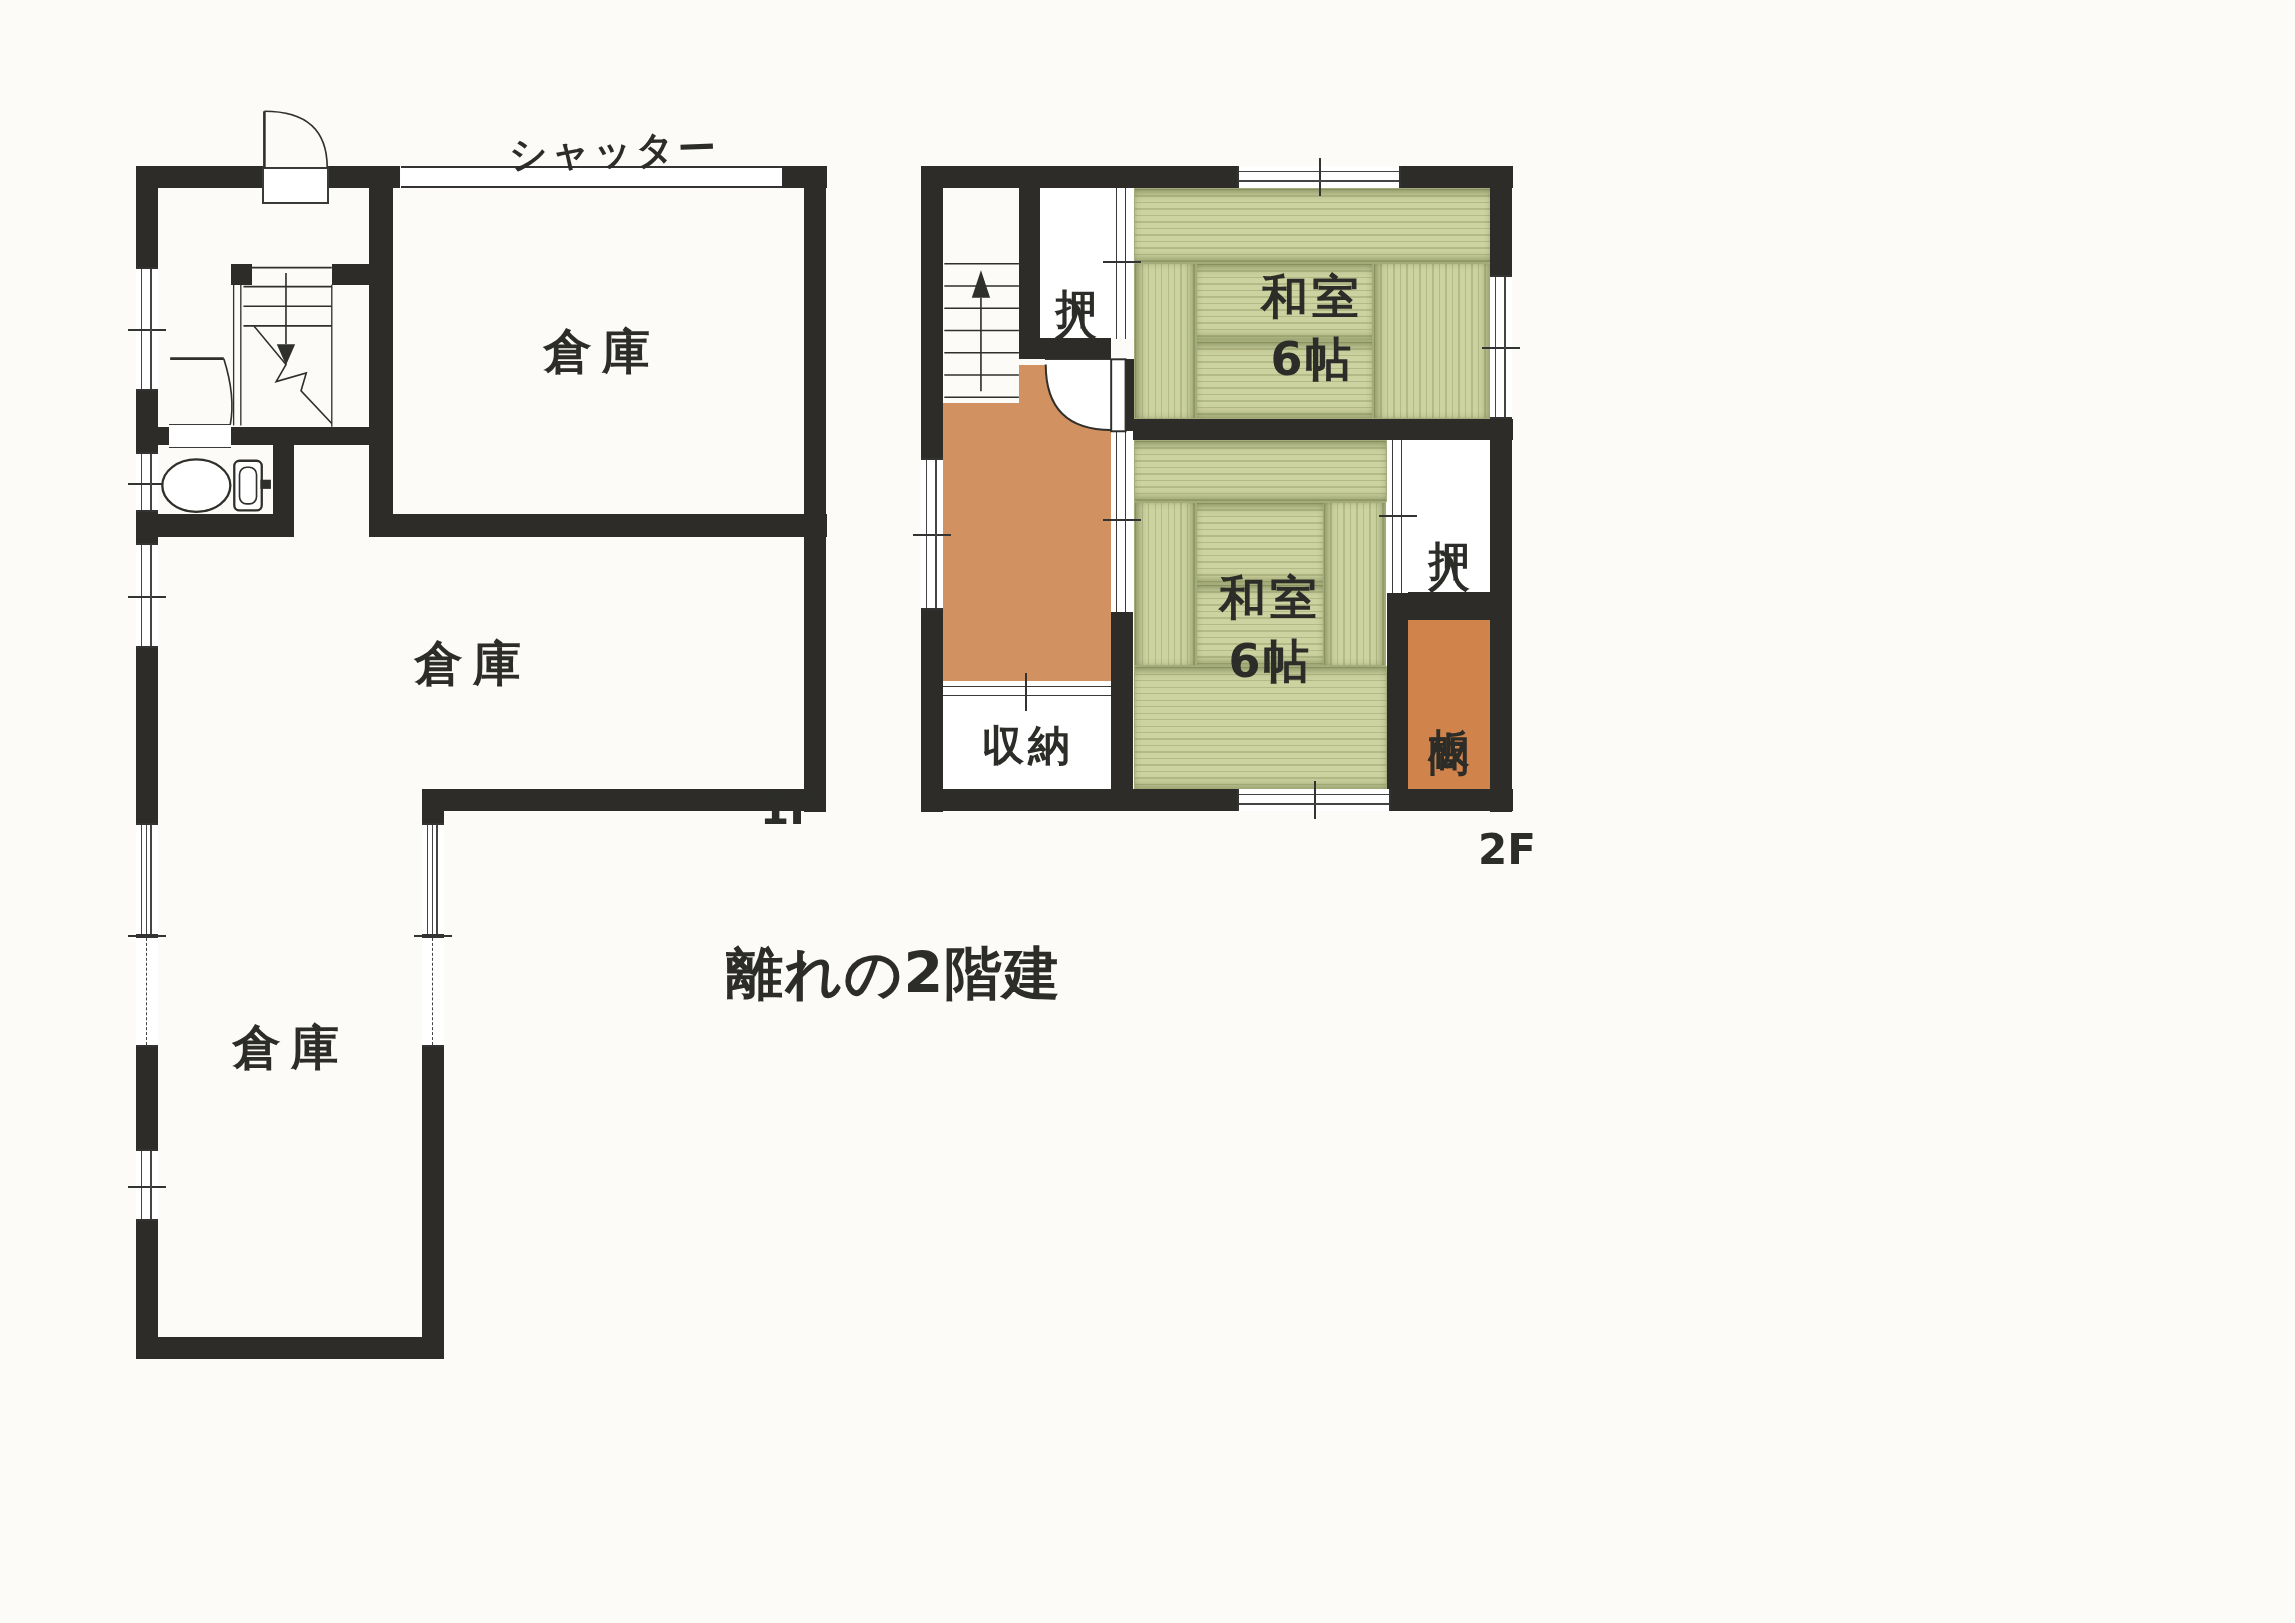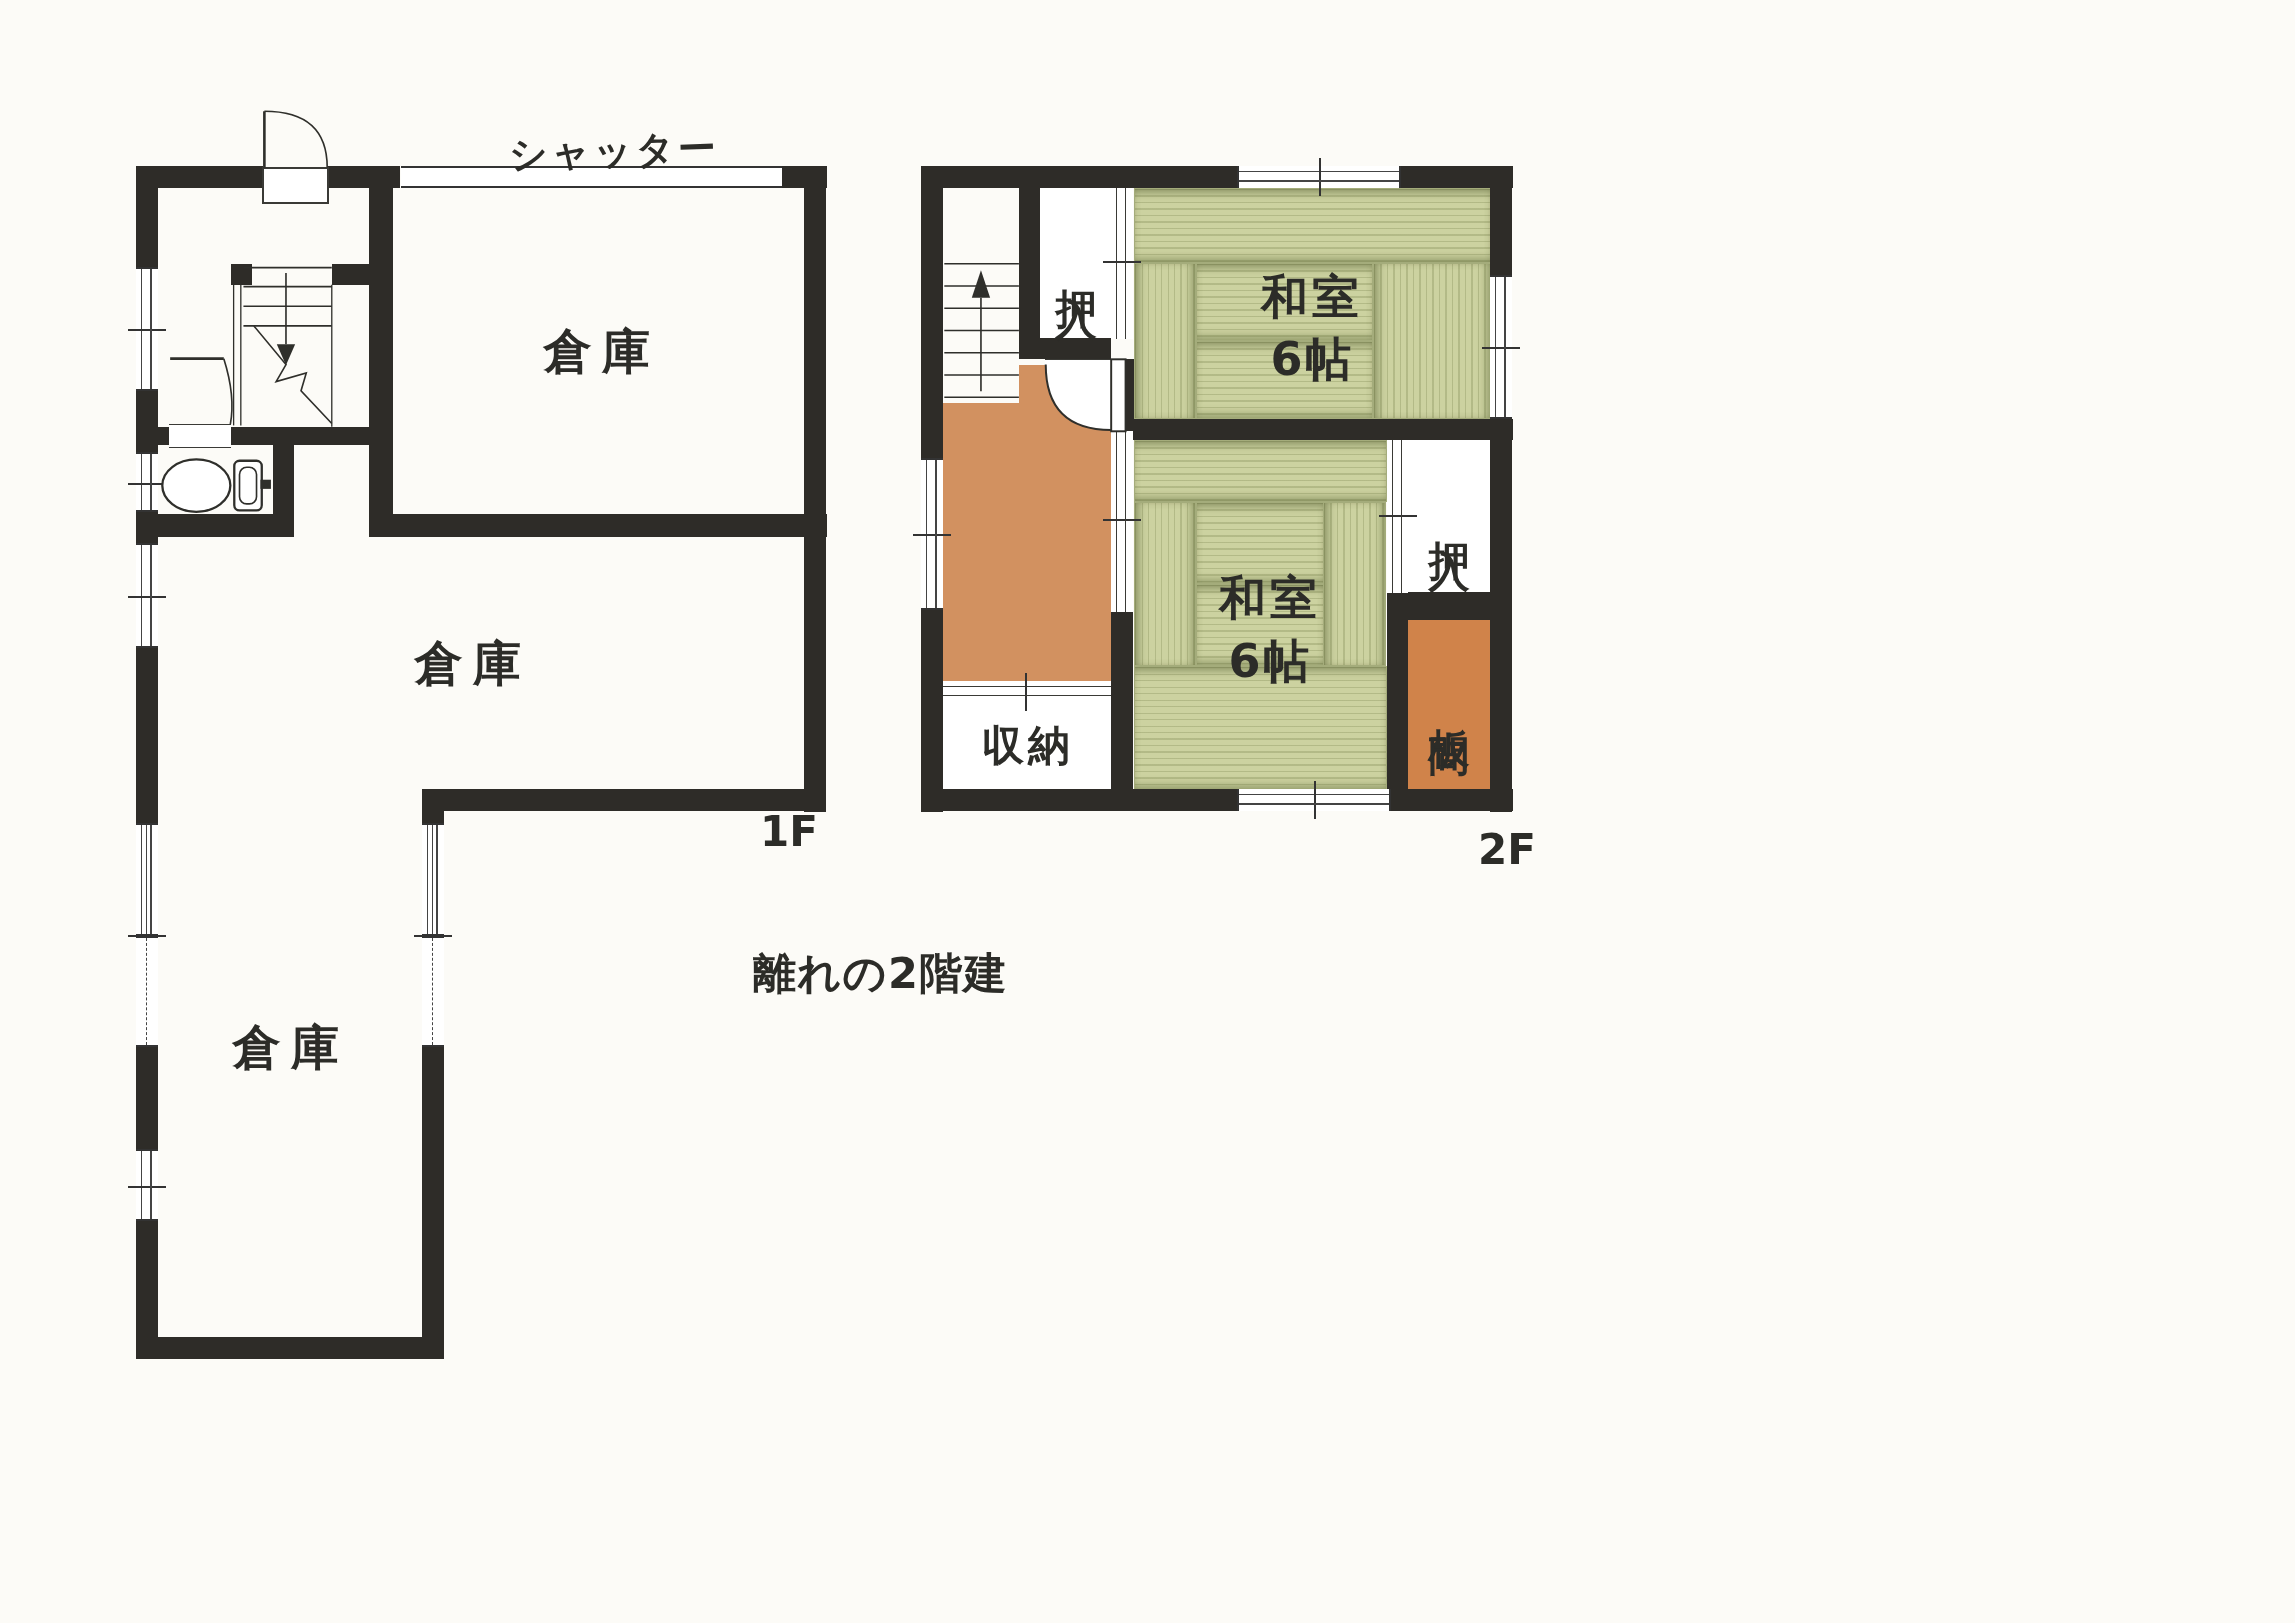--- a/index.html
+++ b/index.html
@@ -215,23 +215,23 @@
       <path d="M 1598 557 Q 1598 657 1698 657 L 1698 557 Z" fill="#ffffff" stroke="none"></path>
       <path d="M 1598 557 Q 1598 657 1698 657" stroke-width="3"></path>
       <rect x="1698" y="549" width="22" height="110" fill="#ffffff" stroke-width="3"></rect>
     </g>
   </svg>
 
   <div class="label" style="left:614px;top:151px;font-size:38px;letter-spacing:3.3px;transform:translate(-50%,-50%) rotate(-2deg);">シャッター</div>
   <div class="label" style="left:602px;top:351px;font-size:48px;letter-spacing:10.5px;">倉庫</div>
   <div class="label" style="left:473px;top:663px;font-size:48px;letter-spacing:10.5px;">倉庫</div>
   <div class="label" style="left:291px;top:1047px;font-size:48px;letter-spacing:10.5px;">倉庫</div>
-  <div class="label" style="left:789px;top:832px;font-size:42px;font-weight:600;">1F</div>
+  <div class="label" style="left:789px;top:810px;font-size:42px;font-weight:600;">1F</div>
   <div class="label" style="left:1507px;top:850px;font-size:42px;font-weight:600;">2F</div>
-  <div class="label" style="left:753px;top:973px;font-size:43px;font-weight:700;letter-spacing:1.3px;transform:translate(0,-50%);">離れの2階建</div>
+  <div class="label" style="left:726px;top:973px;font-size:57px;font-weight:700;letter-spacing:1.3px;transform:translate(0,-50%);">離れの2階建</div>
 
   <div class="label" style="left:1312px;top:296px;font-size:47px;letter-spacing:3.9px;">和室</div>
   <div class="label" style="left:1312px;top:359px;font-size:46px;letter-spacing:2.6px;">6帖</div>
   <div class="label" style="left:1270px;top:597px;font-size:47px;letter-spacing:3.9px;">和室</div>
   <div class="label" style="left:1270px;top:661px;font-size:46px;letter-spacing:2.6px;">6帖</div>
 
   <div class="label vlabel" style="left:1076px;top:265px;font-size:41px;letter-spacing:9.2px;">押入</div>
   <div class="label vlabel" style="left:1449px;top:517px;font-size:41px;letter-spacing:9.2px;">押入</div>
   <div class="label vlabel" style="left:1449px;top:705px;font-size:41px;letter-spacing:9.2px;">板間</div>
   <div class="label" style="left:1028px;top:746px;font-size:42px;letter-spacing:3.9px;">収納</div>

